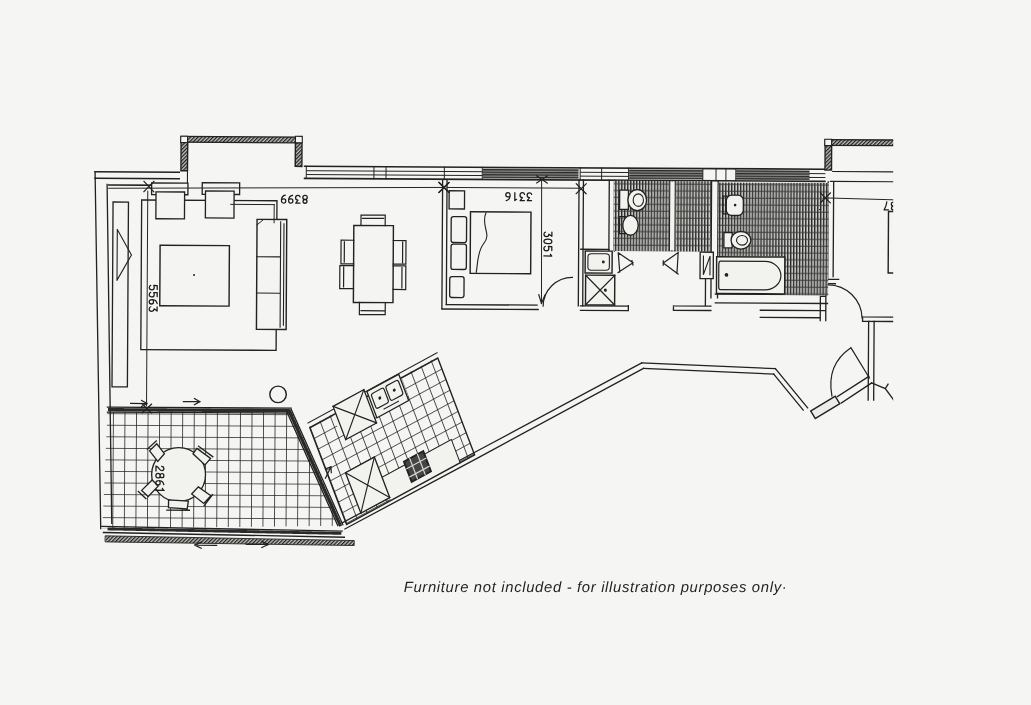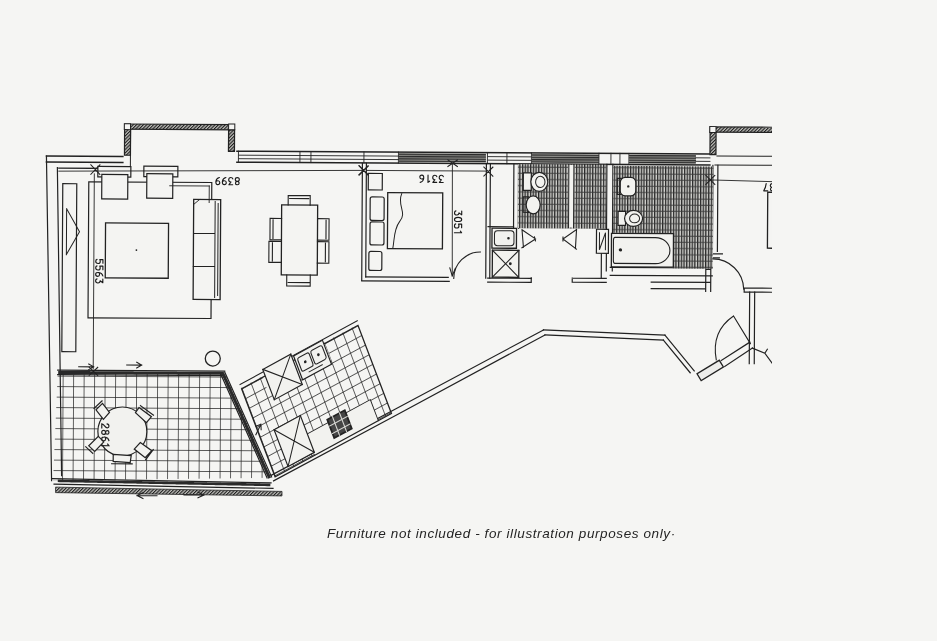--- a/index.html
+++ b/index.html
@@ -1,16 +1,16 @@
 <!DOCTYPE html>
 <html><head>
 <meta charset="utf-8">
 <style>
 html,body{margin:0;padding:0;background:#f5f5f3;font-family:"Liberation Sans",sans-serif;}
-#wrap{width:772px;height:641px;position:relative;overflow:hidden;}
+#wrap{width:772px;height:641px;position:relative;overflow:hidden;margin-left:40px;}
 svg{display:block;}
 </style>
 </head>
 <body>
 <div id="wrap">
 <svg width="937" height="641" viewBox="0 0 937 641" xmlns="http://www.w3.org/2000/svg">
 <defs>
 <pattern id="tiles" width="10.5" height="10.5" patternUnits="userSpaceOnUse">
   <path d="M10.5 0H0V10.5" fill="none" stroke="#202020" stroke-width="1.4"></path>
 </pattern>

